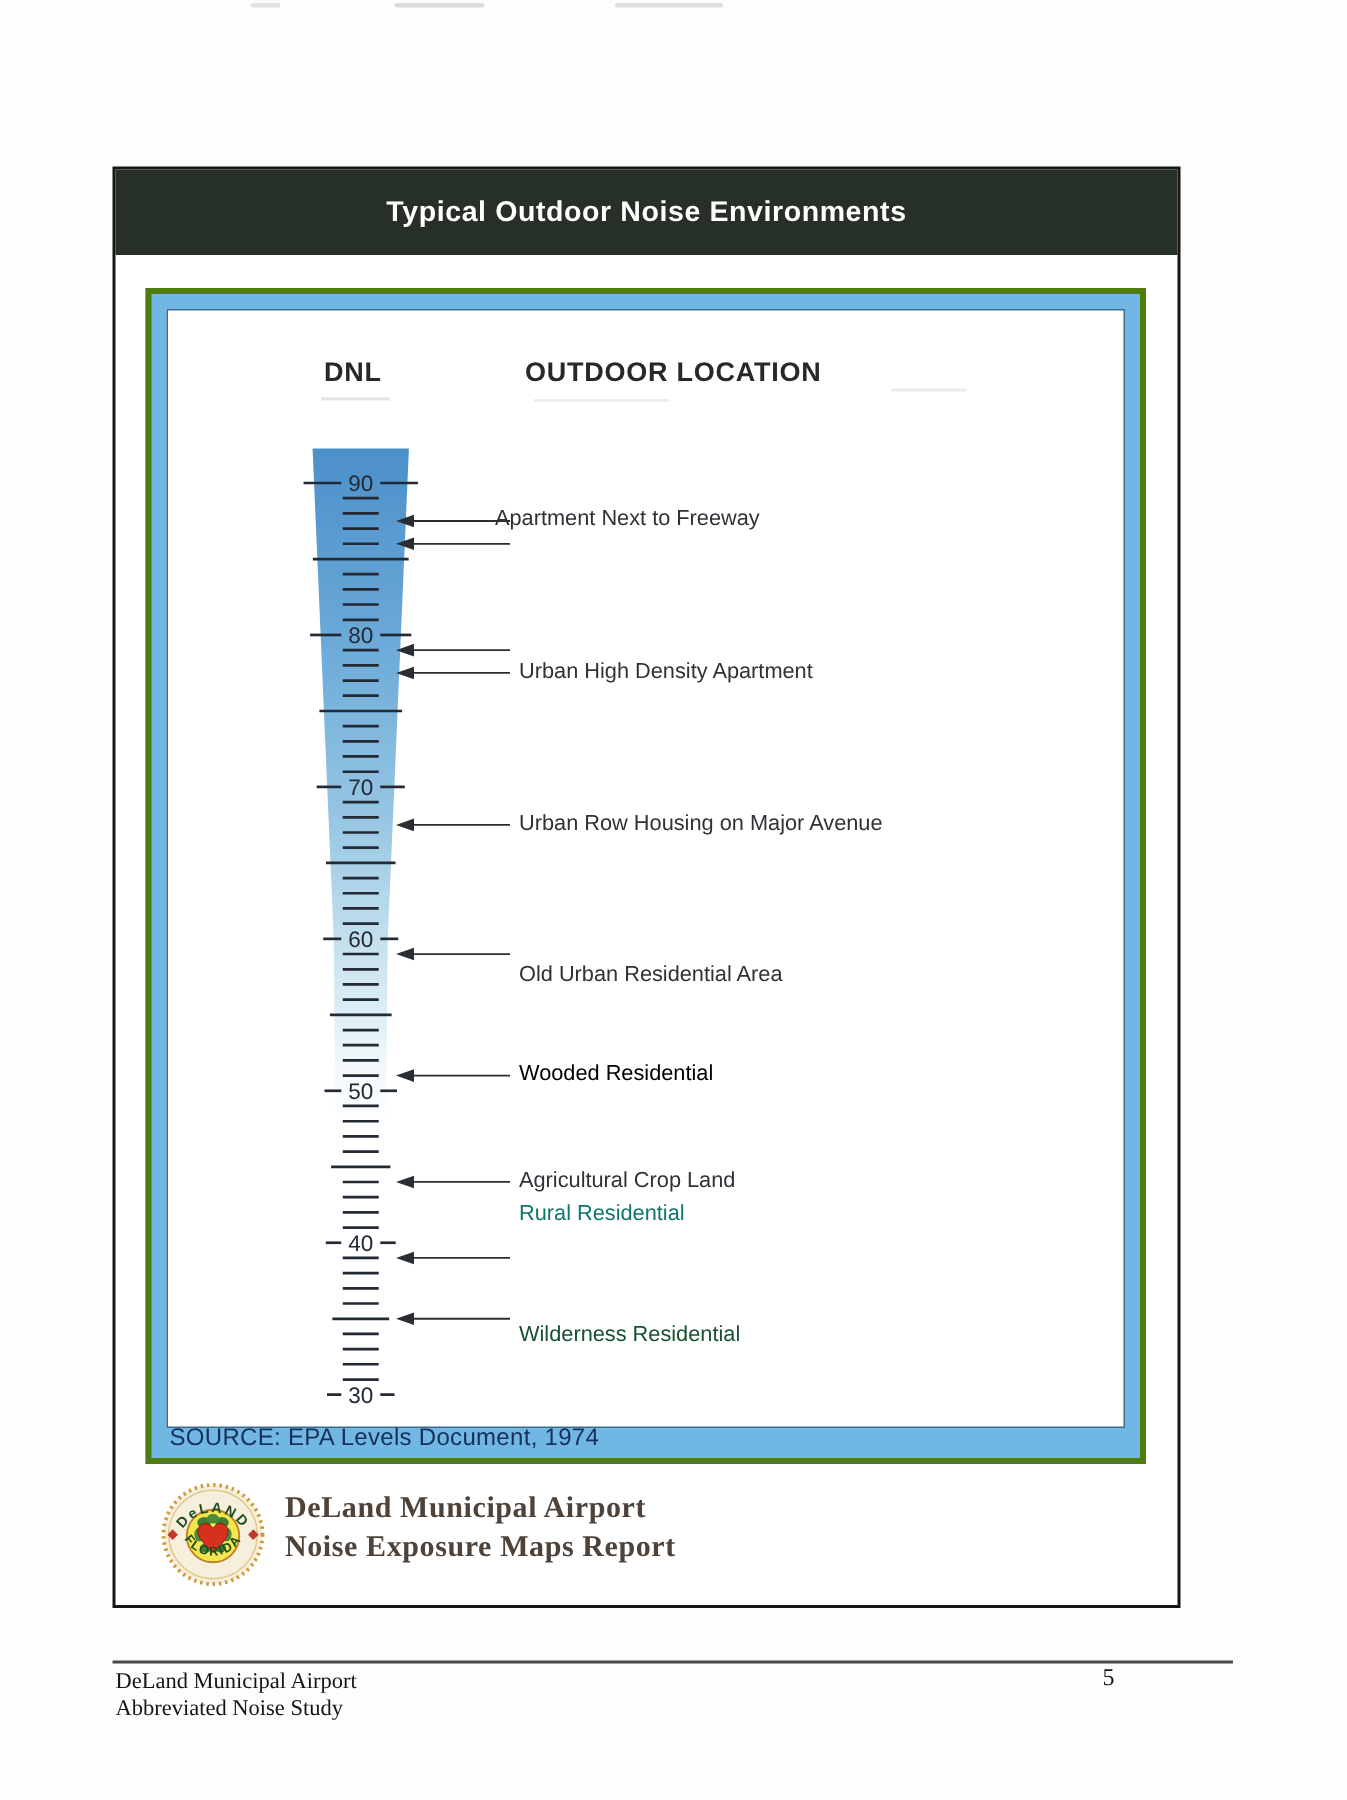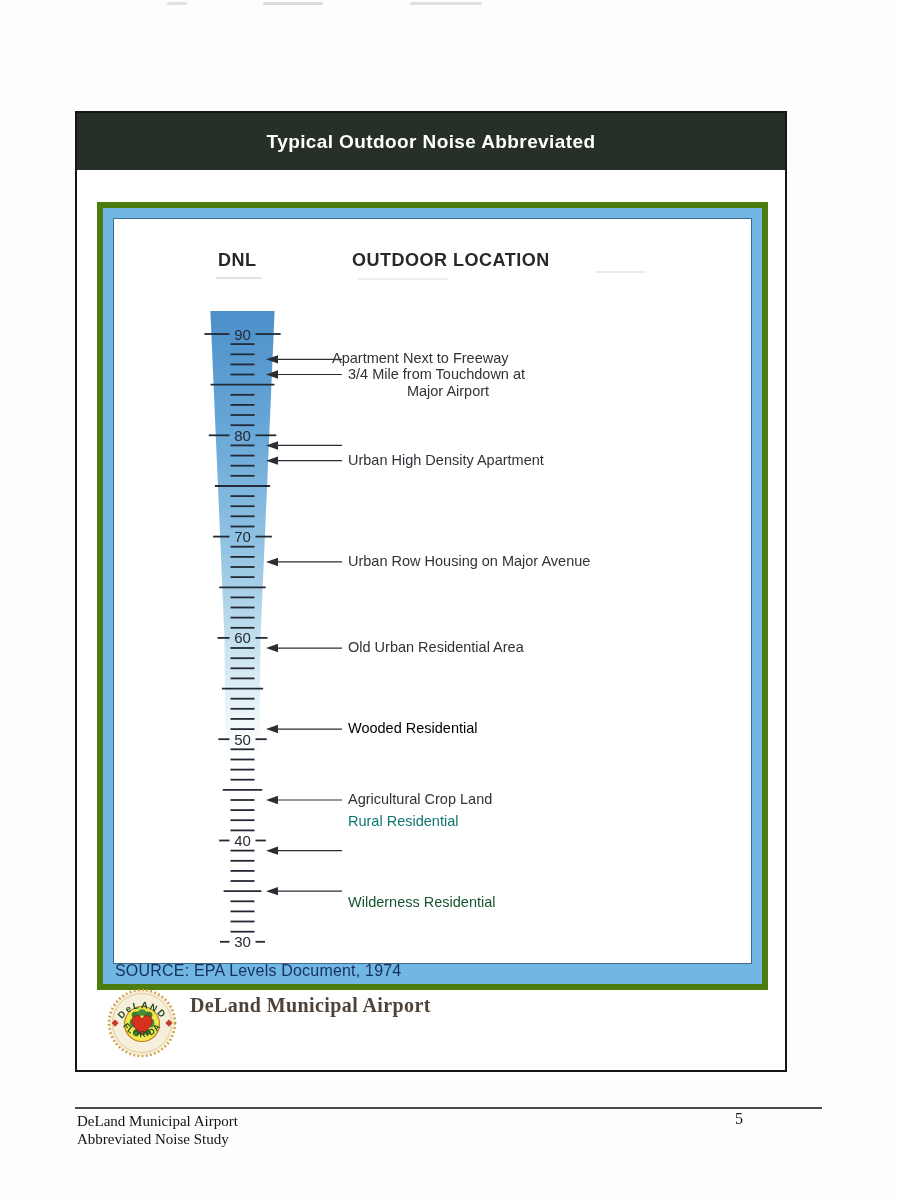--- a/index.html
+++ b/index.html
@@ -9,21 +9,21 @@
 
   
   .figure-box{position:absolute;left:75px;top:111px;width:708px;height:957px;
               background:#ffffff;border:2px solid #161616;}
   .title-bar{position:absolute;left:0;top:0;width:100%;height:57px;
              display:flex;align-items:center;justify-content:center;}
   .title-bar span{color:#fff;font-size:19px;font-weight:bold;letter-spacing:.4px;}
 
   
   .blue-box{position:absolute;left:20px;top:79px;width:659px;height:776px;
-            border:6px solid #4d7c0f;box-sizing:content-box;margin-top:10px;}
+            border:4px solid #4d7c0f;box-sizing:content-box;}
   .white-panel{position:absolute;left:10px;top:10px;width:637px;height:744px;
                background:#ffffff;border:1px solid #3f6b8c;}
   .col-head{position:absolute;font-size:18px;font-weight:bold;color:#26282c;letter-spacing:.5px;}
   .smudge{position:absolute;height:2px;}
   .source-note{position:absolute;left:12px;bottom:4px;font-size:16px;font-weight:normal;
                letter-spacing:.2px;}
   #scale-svg{position:absolute;left:0;top:0;}
   .annot{position:absolute;font-size:14.5px;line-height:17px;white-space:nowrap;}
   .annot .l2{text-align:center;}
 
@@ -47,21 +47,21 @@
 
 <div class="page">
 
   <div class="artifact" style="left:167px;top:2px;width:20px;background:#cccccc;"></div>
   <div class="artifact" style="left:263px;top:2px;width:60px;background:#bfbfbf;"></div>
   <div class="artifact" style="left:410px;top:2px;width:72px;background:#c6c6c6;"></div>
 
   <div class="figure-box">
 
     <div class="title-bar" style="background: rgb(39, 48, 39);">
-      <span>Typical Outdoor Noise Abbreviated</span>
+      <span>Typical Outdoor Noise Environments</span>
     </div>
 
     <div class="blue-box" style="background: rgb(113, 183, 227);">
       <div class="white-panel" id="panel">
         <div class="col-head" style="left:104px;top:31px;">DNL</div>
         <div class="col-head" style="left:238px;top:31px;">OUTDOOR LOCATION</div>
         <div class="smudge" style="left:102px;top:58px;width:46px;background:#e3e3e3;"></div>
         <div class="smudge" style="left:244px;top:59px;width:90px;background:#ededed;"></div>
         <div class="smudge" style="left:482px;top:52px;width:50px;background:#ebebeb;"></div>
         <svg id="scale-svg" width="637" height="744">
@@ -169,31 +169,27 @@
             <line x1="161" y1="580.98" x2="228" y2="580.98" stroke="#2a2e33" stroke-width="1.2"></line>
             <polygon points="152,580.98 164,576.78 164,585.1800000000001" fill="#2a2e33"></polygon>
             <line x1="161" y1="631.63" x2="228" y2="631.63" stroke="#2a2e33" stroke-width="1.2"></line>
             <polygon points="152,631.63 164,627.43 164,635.83" fill="#2a2e33"></polygon>
             <line x1="161" y1="672.1500000000001" x2="228" y2="672.1500000000001" stroke="#2a2e33" stroke-width="1.2"></line>
             <polygon points="152,672.1500000000001 164,667.95 164,676.3500000000001" fill="#2a2e33"></polygon>
           </svg>
       <div class="annot" style="left: 218px; top: 131.325px; color: rgb(47, 51, 56);">
             <div>Apartment Next to Freeway</div>
           </div>
-          <div class="annot" style="left: 234px; top: 146.52px; color: rgb(47, 51, 56);">
-            <div>3/4 Mile from Touchdown at</div>
-            <div class="l2" style="width: 200px;">Major Airport</div>
-          </div>
           <div class="annot" style="left: 234px; top: 232.625px; color: rgb(47, 51, 56);">
             <div>Urban High Density Apartment</div>
           </div>
           <div class="annot" style="left: 234px; top: 333.925px; color: rgb(47, 51, 56);">
             <div>Urban Row Housing on Major Avenue</div>
           </div>
-          <div class="annot" style="left: 234px; top: 420px; color: rgb(47, 51, 56);">
+          <div class="annot" style="left: 234px; top: 435px; color: rgb(47, 51, 56);">
             <div>Old Urban Residential Area</div>
           </div>
           <div class="annot" style="left: 234px; top: 501.07px; color: #000000;">
             <div>Wooded Residential</div>
           </div>
           <div class="annot" style="left: 234px; top: 571.98px; color: rgb(47, 51, 56);">
             <div>Agricultural Crop Land</div>
           </div>
           <div class="annot" style="left: 234px; top: 594px; color: #0f766e;">
             <div>Rural Residential</div>
@@ -223,20 +219,21 @@
       <path id="arcBot" d="M 15.5 36 A 22 22 0 0 0 56.5 36" fill="none"></path>
       <text font-size="9.5" font-weight="bold" fill="#1f4d1f" letter-spacing="1.5" font-family="Liberation Sans, sans-serif">
         <textPath href="#arcTop" startOffset="50%" text-anchor="middle">DeLAND</textPath>
       </text>
       <text font-size="8.5" font-weight="bold" fill="#1f4d1f" letter-spacing="1.2" font-family="Liberation Sans, sans-serif">
         <textPath href="#arcBot" startOffset="50%" text-anchor="middle">FLORIDA</textPath>
       </text>
     </svg>
     <div class="credit-text" style="color: rgb(79, 67, 57);">
       <div>DeLand Municipal Airport</div>
+      <div>Noise Exposure Maps Report</div>
     </div>
   </div>
 
   <div class="footer-rule"></div>
   <div class="footer-text">
     <div>DeLand Municipal Airport</div>
     <div>Abbreviated Noise Study</div>
   </div>
   <div class="page-number">5</div>
 

